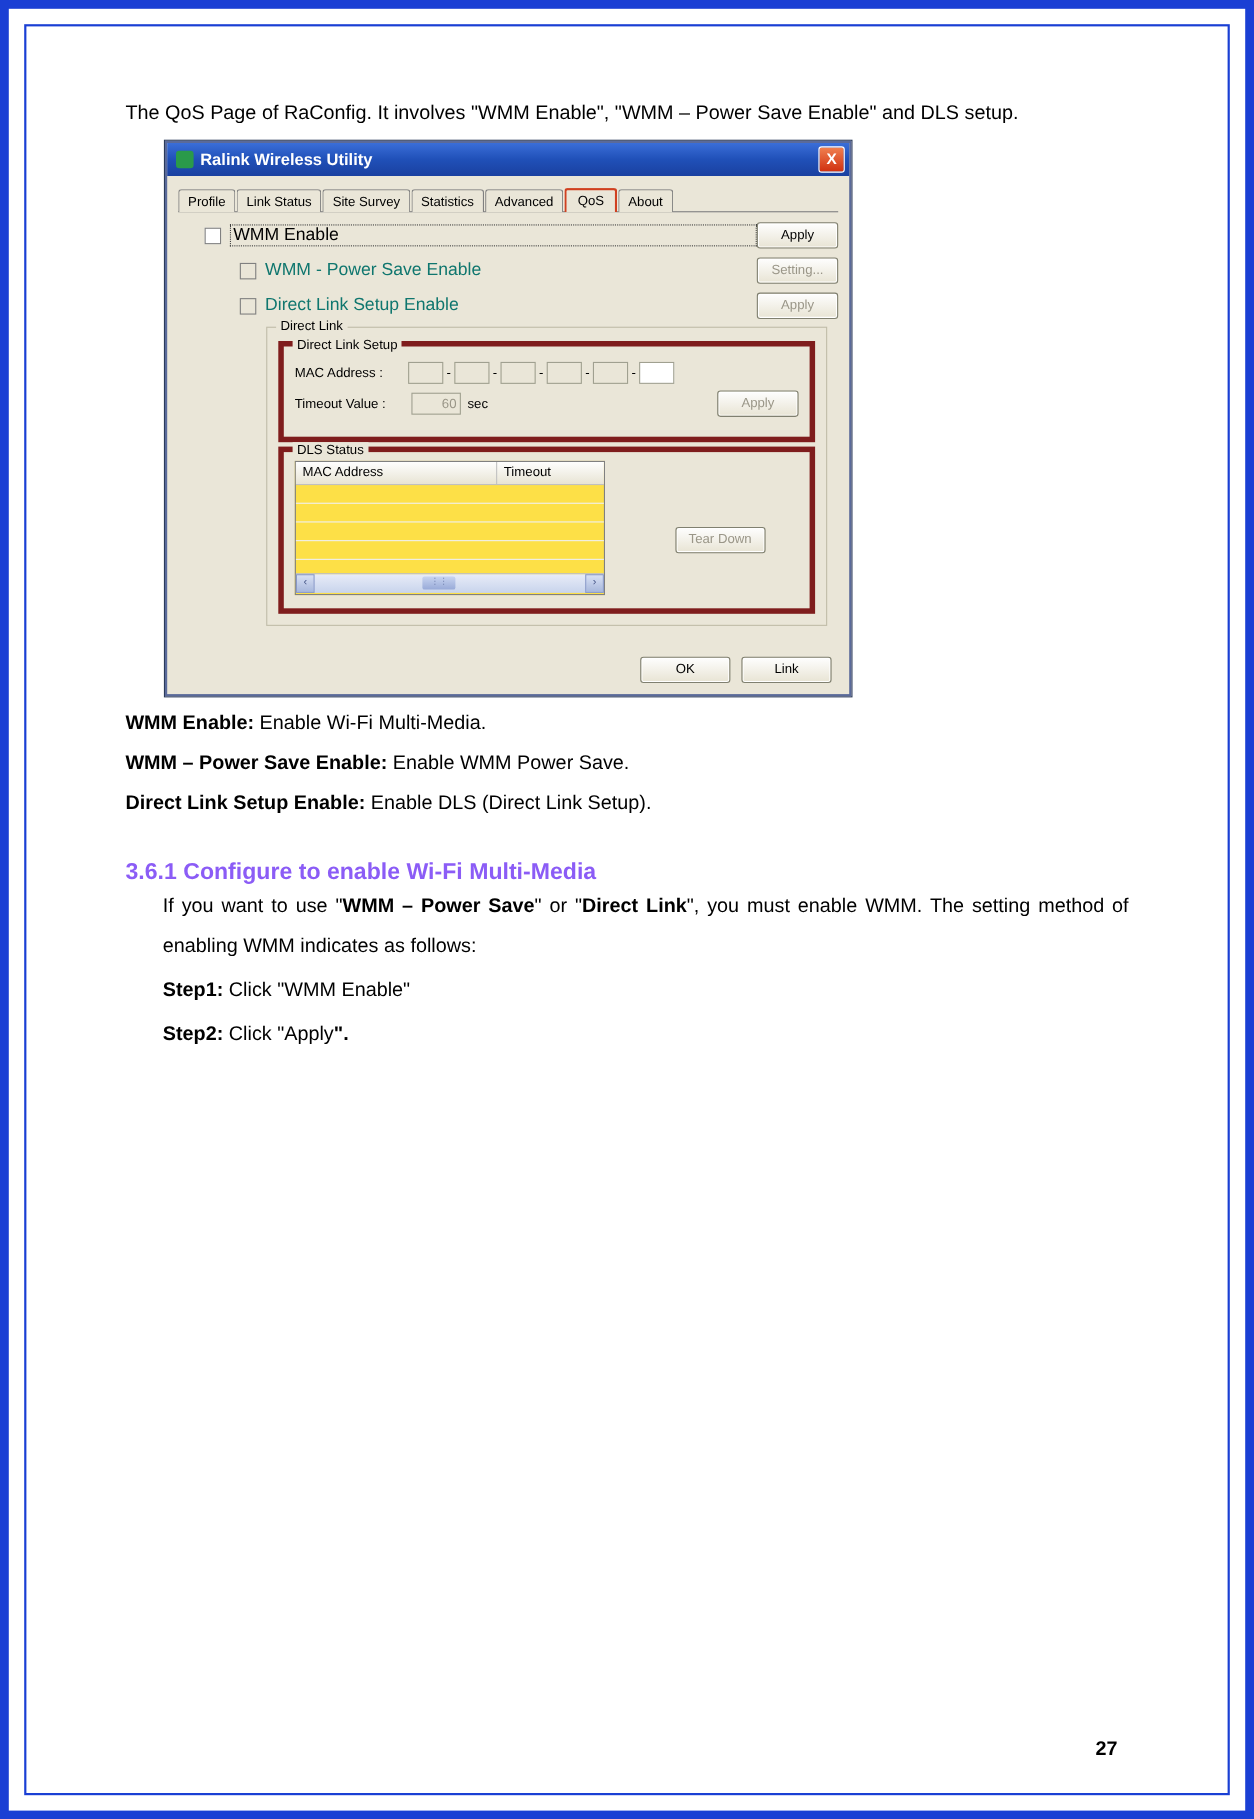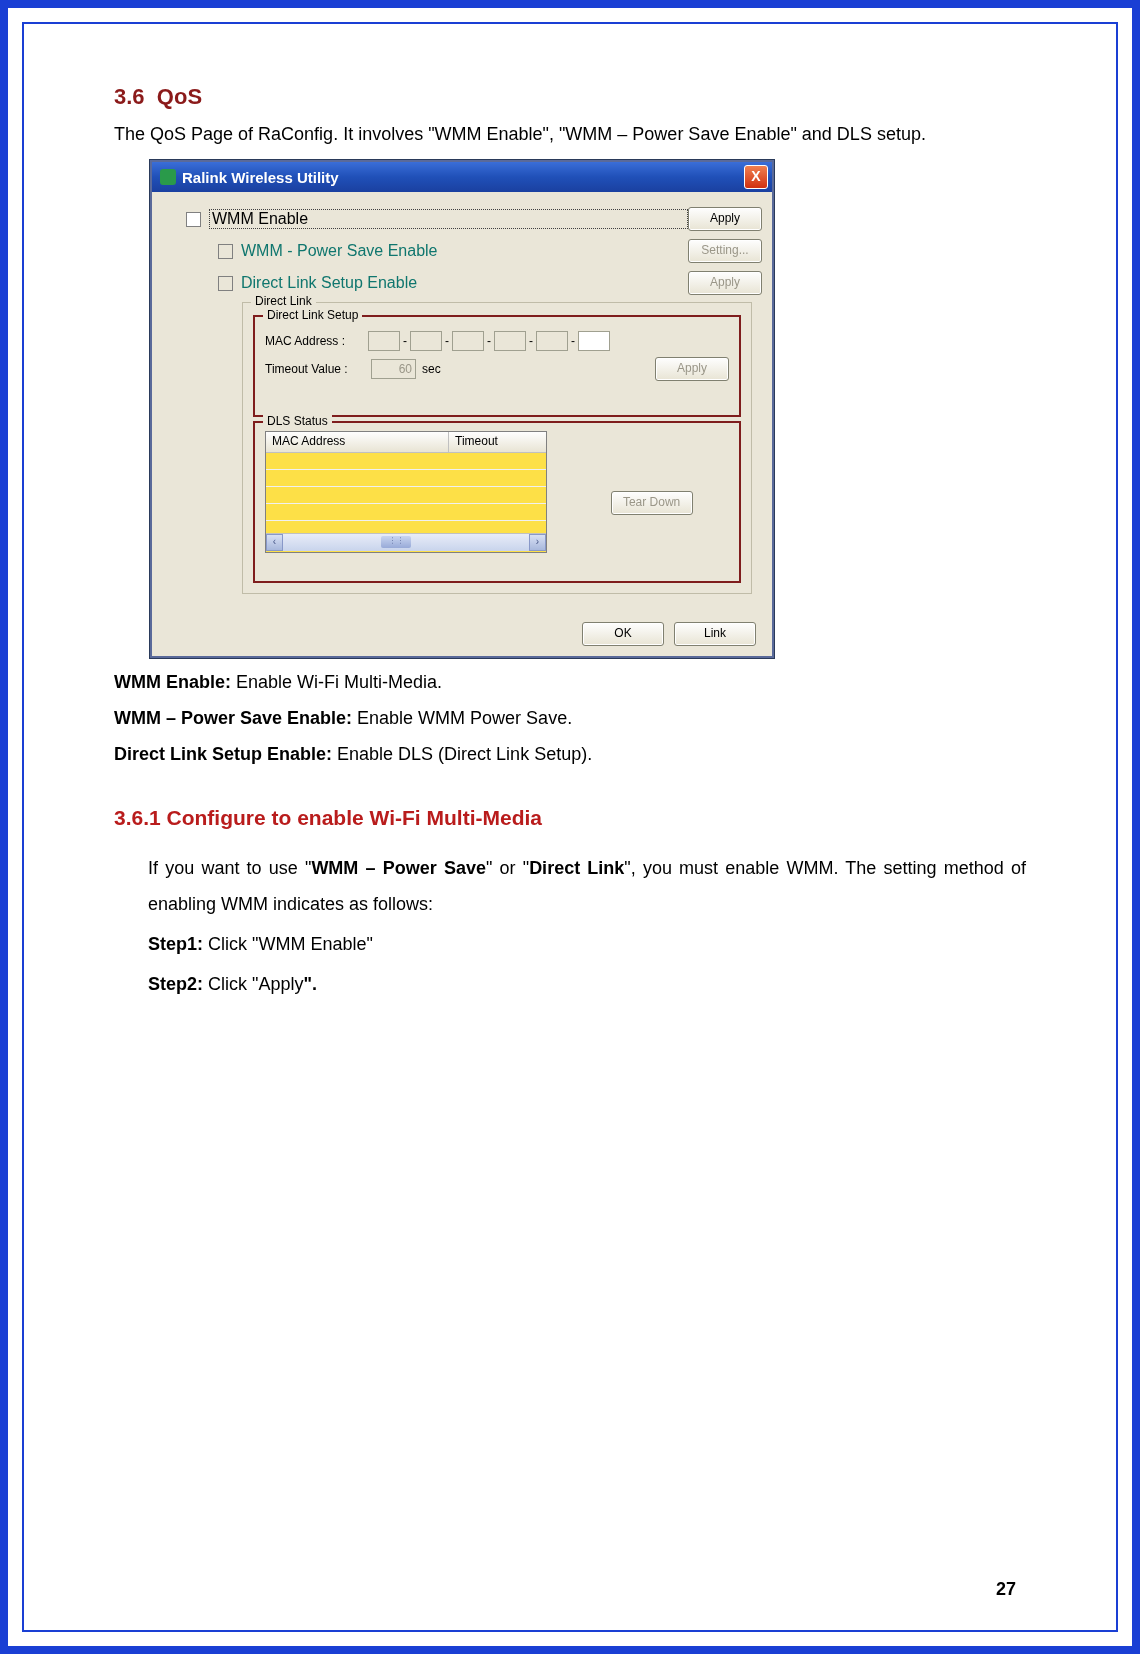--- a/index.html
+++ b/index.html
@@ -35,24 +35,24 @@
     font-size: 18px;
     line-height: 2.0;
     margin: 0 0 4px 0;
     text-align: justify;
     color: #000;
   }
   .indent {
     margin-left: 34px;
   }
   .subsection-title {
-    color: #b91c1c;
+    color: #8b5cf6;
     font-weight: bold;
     font-size: 21px;
-    margin: 34px 0 20px 0;
+    margin: 34px 0 0 0;
   }
   .def-line {
     font-size: 18px;
     line-height: 2.0;
     margin: 0;
   }
   .def-line b { font-weight: bold; }
   .page-number {
     position: absolute;
     bottom: 30px;
@@ -166,23 +166,23 @@
     box-shadow: inset 0 0 0 1px #fff;
   }
   .xp-btn.dis { color: #9a9688; }
   .fieldset {
     border: 1px solid #c0bca8;
     margin: 6px 10px 8px 80px;
     padding: 8px 10px 10px 10px;
     position: relative;
   }
   .fieldset-inner {
-    border: 2px solid #7f1d1d;
+    border: 5px solid #7f1d1d;
     margin: 4px 0 0 0;
-    padding: 8px 10px 28px 10px;
+    padding: 8px 10px 12px 10px;
     position: relative;
   }
   .legend {
     position: absolute;
     top: -9px;
     left: 8px;
     background: #eae6d8;
     padding: 0 4px;
     font-size: 12px;
   }
@@ -292,33 +292,38 @@
     padding-right: 6px;
   }
   .bottom-btns .xp-btn { width: 80px; }
 </style>
 </head>
 <body>
 
 <div class="page-outer">
   <div class="page-inner">
 
-    <p class="section-title">
-      <span>3.6</span>
-      &nbsp;<span>QoS</span>
-    </p>
     <p class="body-text">The QoS Page of RaConfig. It involves "WMM Enable", "WMM – Power Save Enable" and DLS setup.</p>
 
     <div class="xp-window">
       <div class="xp-titlebar">
         <span class="xp-title-icon"></span>
         <span class="xp-title-text">Ralink Wireless Utility</span>
         <div class="xp-close">X</div>
       </div>
       <div class="xp-body">
+        <div class="tabs">
+          <div class="tab">Profile</div>
+          <div class="tab">Link Status</div>
+          <div class="tab">Site Survey</div>
+          <div class="tab">Statistics</div>
+          <div class="tab">Advanced</div>
+          <div class="tab active">QoS</div>
+          <div class="tab">About</div>
+        </div>
 
         <div class="cb-row">
           <div class="cb"></div>
           <span class="cb-label sel">WMM Enable</span>
           <div class="xp-btn">Apply</div>
         </div>
 
         <div class="cb-row sub">
           <div class="cb dis"></div>
           <span class="cb-label dis">WMM - Power Save Enable</span>

